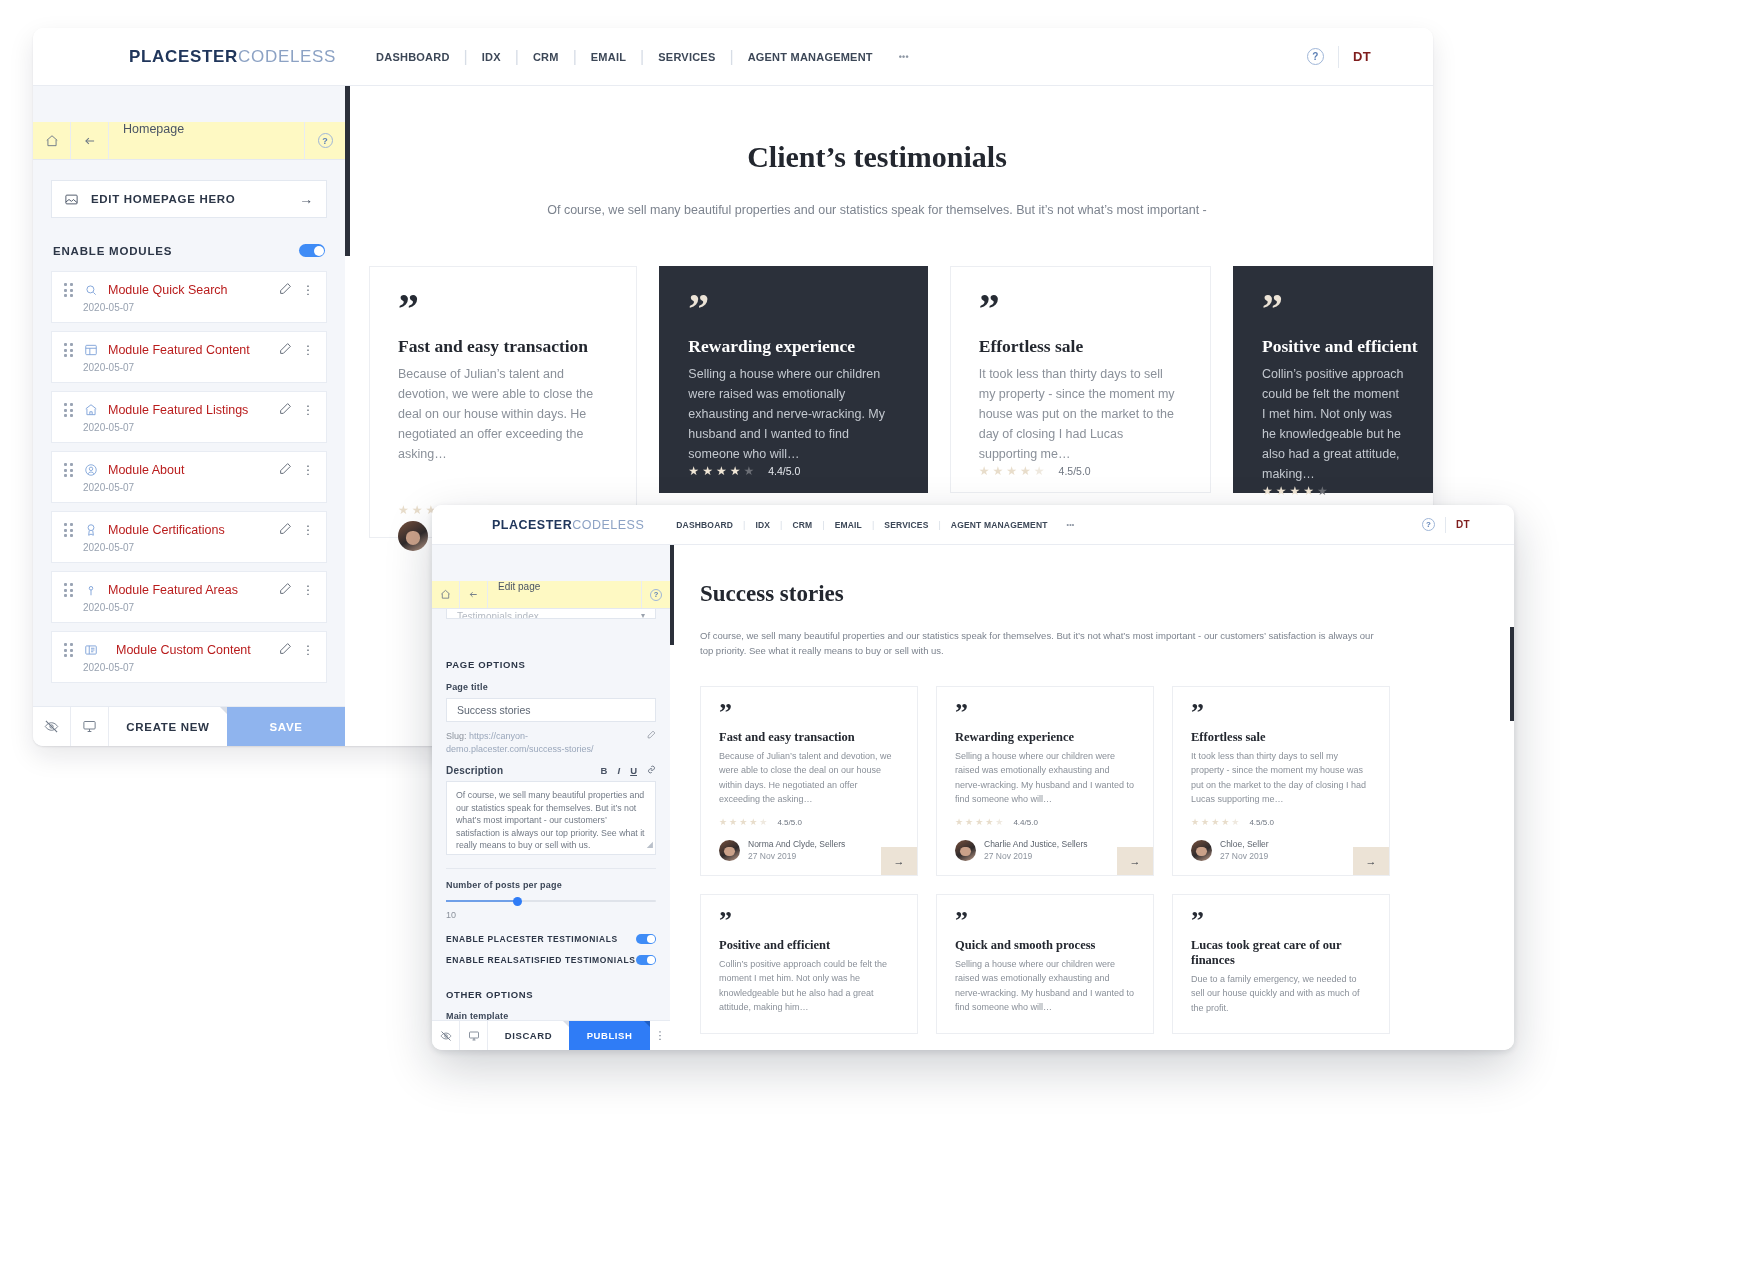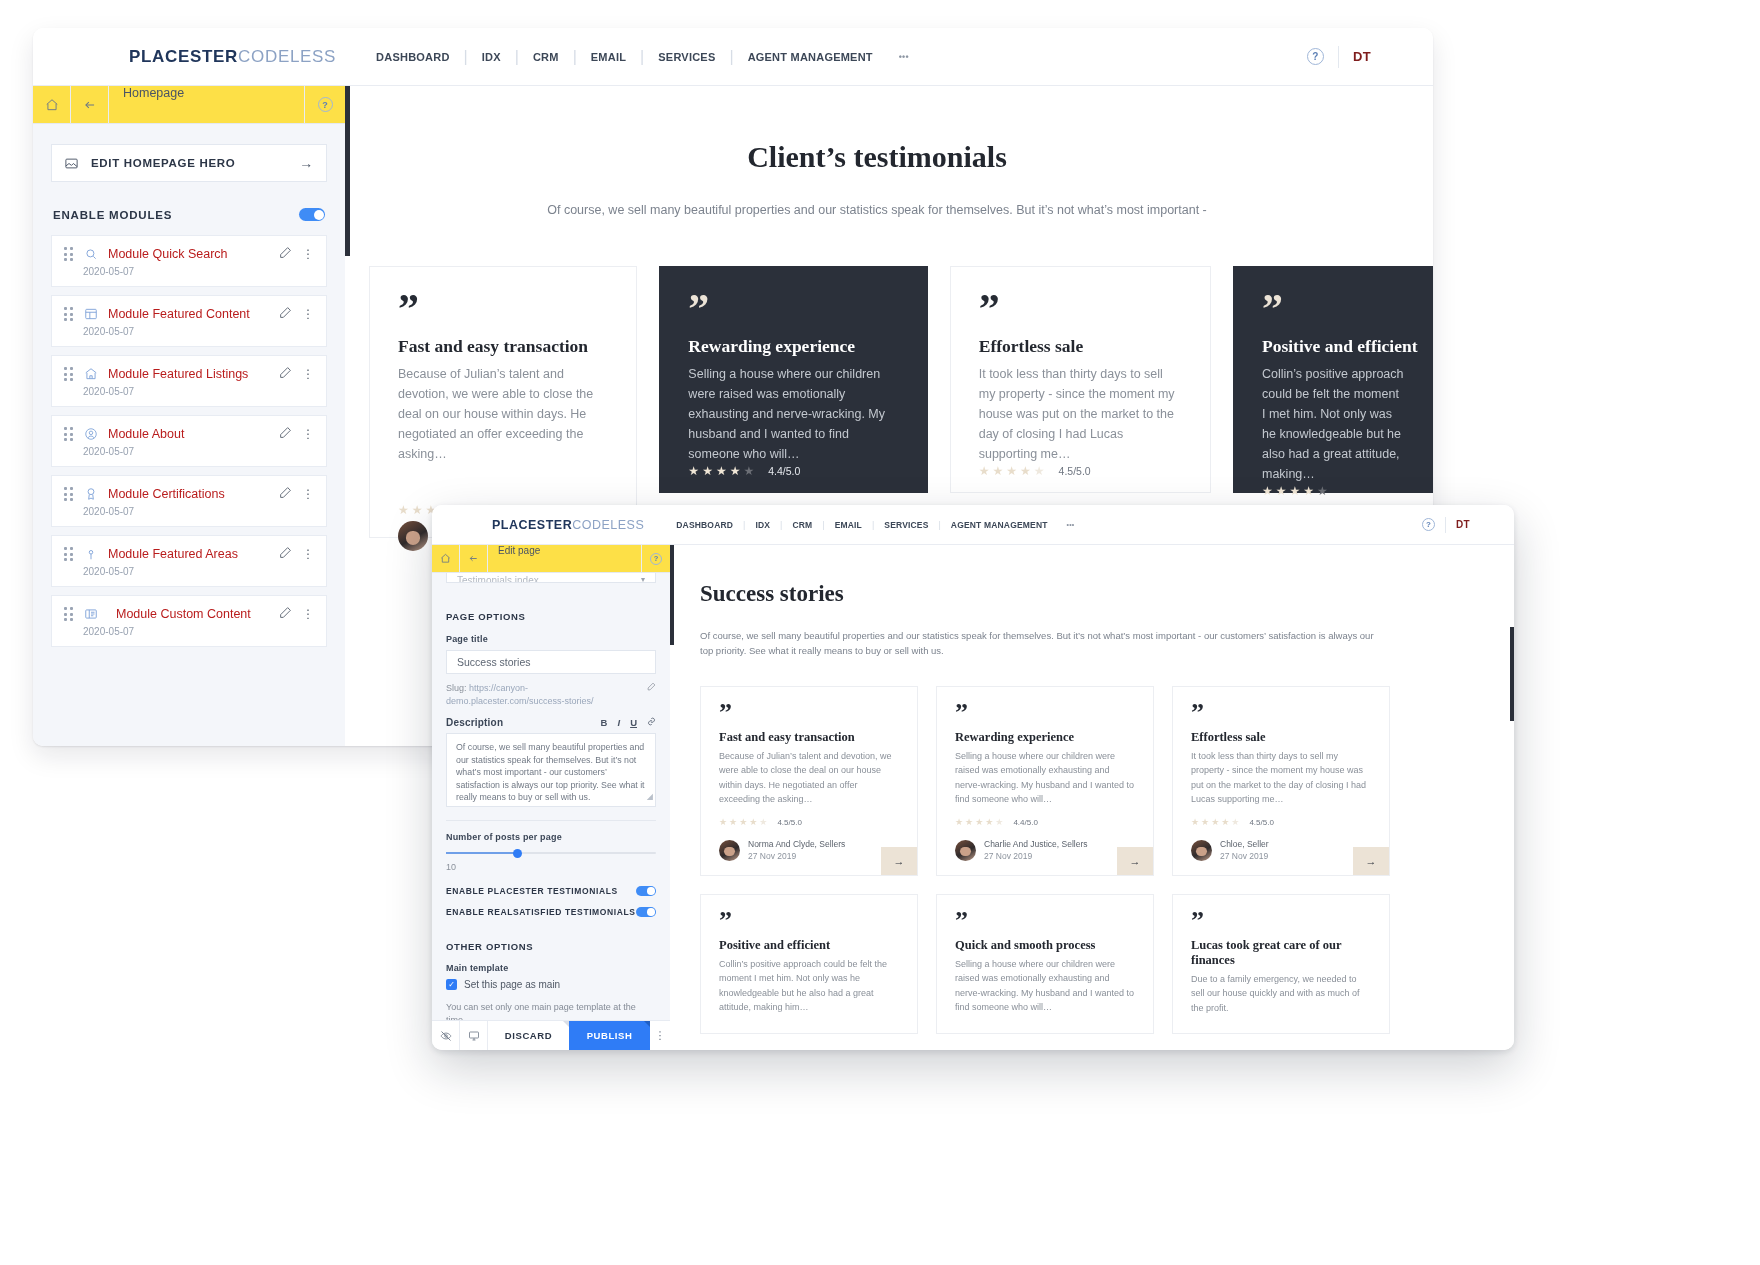--- a/index.html
+++ b/index.html
@@ -45,22 +45,23 @@
     border-radius: 50%; border: 1px solid #9fb6d8; color: #5b7fb5;
     display: flex; align-items: center; justify-content: center;
     font-weight: 700;
   }
   .vdiv { background: #e3e8ef; }
   .initials { color: #7f1d1d; font-weight: 700; letter-spacing: .03em; }
 
   
   .sb { background: #f4f6fa; display: flex; flex-direction: column; }
   .sb-head {
-    display: flex; align-items: stretch; background: #fde047;
+    display: flex; align-items: stretch; background: #fef9c3;
     border-bottom: 1px solid #e5e9f0;
+    margin-top: 36px;
   }
   .sb-head .cell {
     display: flex; align-items: center; justify-content: center;
     border-right: 1px solid #e9ecf2; color: #6a7686;
   }
   .sb-head .crumb {
     flex: 1; justify-content: flex-start; color: #4a5465;
     border-right: 1px solid #e9ecf2;
   }
   .sb-body { flex: 1; overflow: hidden; position: relative; }
@@ -448,20 +449,42 @@
                   </span>
                   <span style="font-size:12px;line-height:8px;">⋮</span>
                 </span>
               </div>
               <div class="mod-date" style="font-size:10px;margin:3px 0 0 19px;">2020-05-07</div>
             </div>
 
           </div>
         </div>
 
+        <div class="sb-foot" style="height:40px;">
+          <div class="ic" style="width:38px;">
+            <svg width="15" height="15" viewBox="0 0 24 24" fill="none" stroke="#6d7786" stroke-width="1.5">
+                <path d="M2 12s4-6 10-6 10 6 10 6-4 6-10 6S2 12 2 12z"></path>
+                <circle cx="12" cy="12" r="2.6"></circle>
+                <path d="M3 3l18 18" stroke-width="1.7"></path>
+              </svg>
+          </div>
+          <div class="ic" style="width:38px;">
+            <svg width="15" height="15" viewBox="0 0 24 24" fill="none" stroke="#6d7786" stroke-width="1.5">
+                <rect x="3" y="4" width="18" height="12" rx="1.5"></rect>
+                <path d="M9 20h6M12 16v4"></path>
+              </svg>
+          </div>
+          <div class="foot-btn btn-light" style="flex:1;font-size:11.5px;">
+            <span class="corner" style="border-top:7px solid #d9dee7;border-left:7px solid transparent;"></span>
+            <span>CREATE NEW</span>
+          </div>
+          <div class="foot-btn btn-save" style="flex:1;font-size:11.5px;">
+            <span>SAVE</span>
+          </div>
+        </div>
       </div>
 
       <div class="preview" style="flex:1;">
         <div class="pv-scroll" style="width:5px; top:0; height:170px;"></div>
 
         <div style="padding:54px 40px 0 16px;">
           <div class="pv-title" style="font-size:30px;">Client’s testimonials</div>
           <div class="pv-sub" style="font-size:12.5px;margin-top:26px;line-height:20px;">Of course, we sell many beautiful properties and our statistics speak for themselves. But it’s not what’s most important -</div>
         </div>
 
@@ -585,21 +608,21 @@
           </div>
         </div>
 
         <div class="sb-body" style="padding:0 14px;">
 
           <div class="fld-input ghost-top" style="height:16px; margin-top:-6px; padding:0 10px; font-size:10px; align-items:flex-end; overflow:hidden;">
             <span style="position:relative;top:4px;">Testimonials index</span>
             <span style="margin-left:auto;position:relative;top:2px;font-size:8px;color:#9aa2ad;">▾</span>
           </div>
 
-          <div class="sec-label" style="font-size:9.5px;margin-top:28px;">PAGE OPTIONS</div>
+          <div class="sec-label" style="font-size:9.5px;margin-top:40px;">PAGE OPTIONS</div>
 
           <div class="fld-label" style="font-size:9px;margin-top:12px;">Page title</div>
           <div class="fld-input" style="height:24px;margin-top:6px;padding:0 10px;font-size:10.5px;">
             <span>Success stories</span>
           </div>
 
           <div class="slug" style="font-size:9px;margin-top:8px;line-height:13px;display:flex;">
             <span style="flex:1;">
               <b>Slug:</b>
               <span>https://canyon-demo.placester.com/success-stories/</span>

